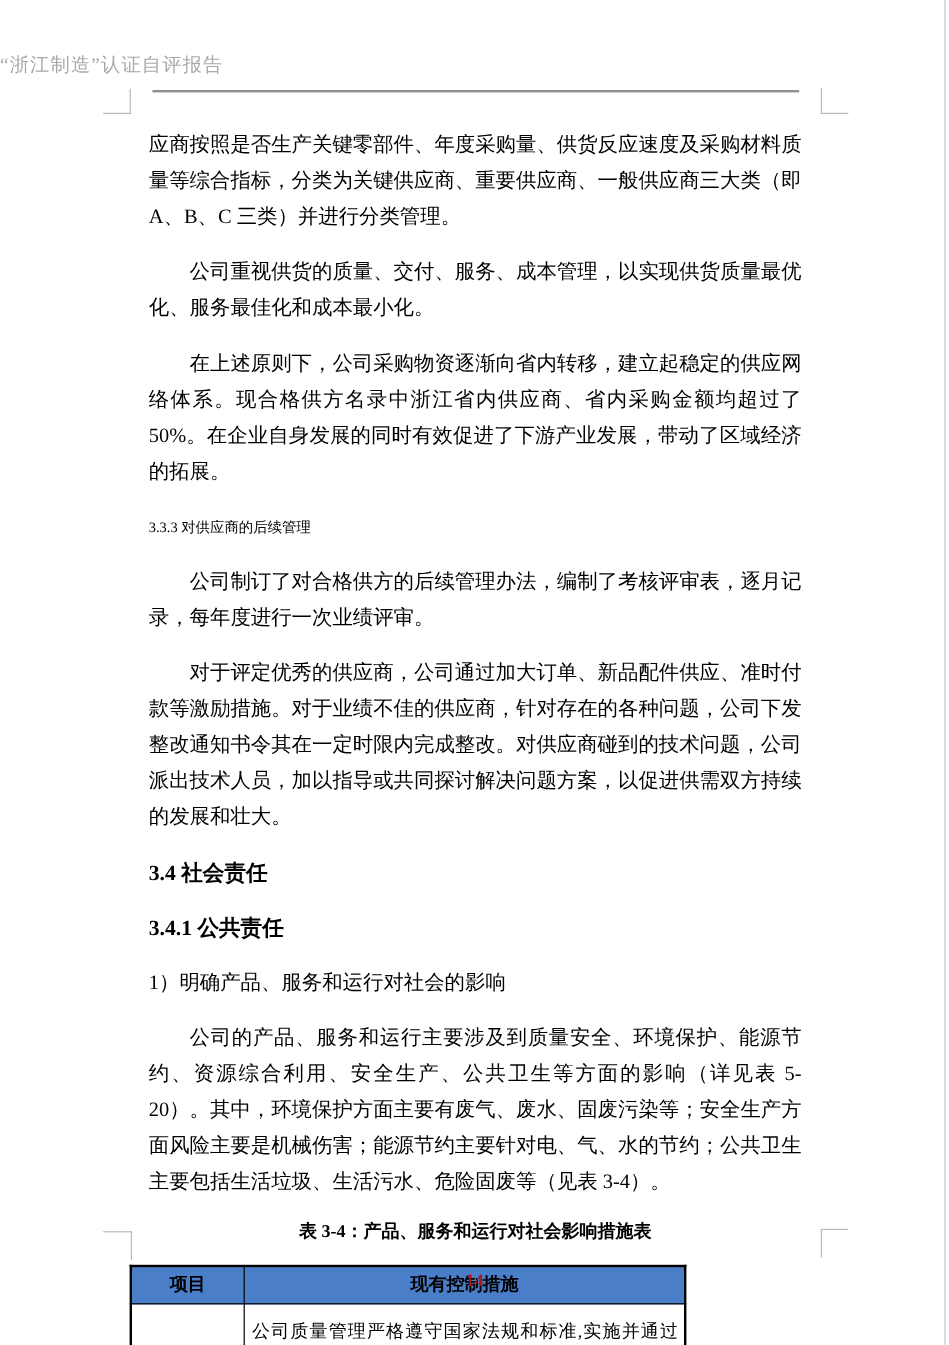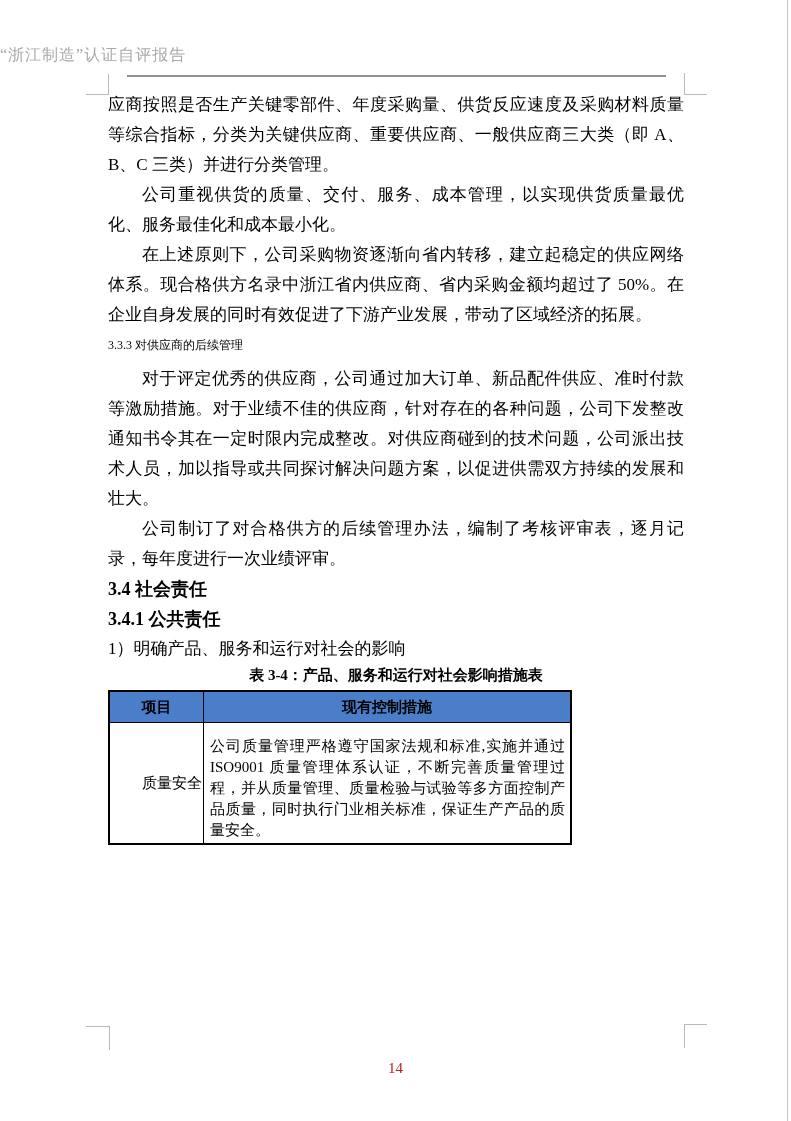--- a/index.html
+++ b/index.html
@@ -41,21 +41,21 @@
     position: absolute; top: 0; left: 787px; width: 1px; height: 1121px;
     background: #c2c2c2;
   }
 
   
   .content {
     position: absolute; top: 90px; left: 108px; width: 576px;
     font-size: 17px; line-height: 30px;
     text-align: justify;
   }
-  .content p { margin: 0; }
+  .content p { margin: 16px; }
   p.indent { text-indent: 2em; }
   .h333 { font-weight: normal; font-size: 12px; line-height: 30px; margin: 6px 0 0 0; }
   .h34  { font-weight: bold; font-size: 18px; line-height: 30px; margin: 6px 0 0 0; }
   .h341 { font-weight: bold; font-size: 18px; line-height: 30px; margin: 3px 0 0 0; }
   .mt4 { margin-top: 4px !important; }
 
   .table-caption {
     margin: 10px 0 0 0;
     text-align: center; font-weight: bold;
     font-size: 15px; line-height: 22px;
@@ -113,25 +113,26 @@
   <div class="mark mark-tr"></div>
   <div class="mark mark-bl"></div>
   <div class="mark mark-br"></div>
   <div class="right-edge"></div>
 
   <div class="content">
     <p>应商按照是否生产关键零部件、年度采购量、供货反应速度及采购材料质量等综合指标，分类为关键供应商、重要供应商、一般供应商三大类（即 A、B、C 三类）并进行分类管理。</p>
     <p class="indent">公司重视供货的质量、交付、服务、成本管理，以实现供货质量最优化、服务最佳化和成本最小化。</p>
     <p class="indent">在上述原则下，公司采购物资逐渐向省内转移，建立起稳定的供应网络体系。现合格供方名录中浙江省内供应商、省内采购金额均超过了 50%。在企业自身发展的同时有效促进了下游产业发展，带动了区域经济的拓展。</p>
     <p class="h333">3.3.3 对供应商的后续管理</p>
+    <p class="indent">公司制订了对合格供方的后续管理办法，编制了考核评审表，逐月记录，每年度进行一次业绩评审。</p>
     <p class="indent mt4">对于评定优秀的供应商，公司通过加大订单、新品配件供应、准时付款等激励措施。对于业绩不佳的供应商，针对存在的各种问题，公司下发整改通知书令其在一定时限内完成整改。对供应商碰到的技术问题，公司派出技术人员，加以指导或共同探讨解决问题方案，以促进供需双方持续的发展和壮大。</p>
-    <p class="indent">公司制订了对合格供方的后续管理办法，编制了考核评审表，逐月记录，每年度进行一次业绩评审。</p>
     <p class="h34">3.4 社会责任</p>
     <p class="h341">3.4.1 公共责任</p>
     <p>1）明确产品、服务和运行对社会的影响</p>
+    <p class="indent mt4">公司的产品、服务和运行主要涉及到质量安全、环境保护、能源节约、资源综合利用、安全生产、公共卫生等方面的影响（详见表 5-20）。其中，环境保护方面主要有废气、废水、固废污染等；安全生产方面风险主要是机械伤害；能源节约主要针对电、气、水的节约；公共卫生主要包括生活垃圾、生活污水、危险固废等（见表 3-4）。</p>
 
     <p class="table-caption">表 3-4：产品、服务和运行对社会影响措施表</p>
 
     <table class="measures">
       <thead>
         <tr>
           <th class="col-item">项目</th>
           <th>现有控制措施</th>
         </tr>
       </thead>

